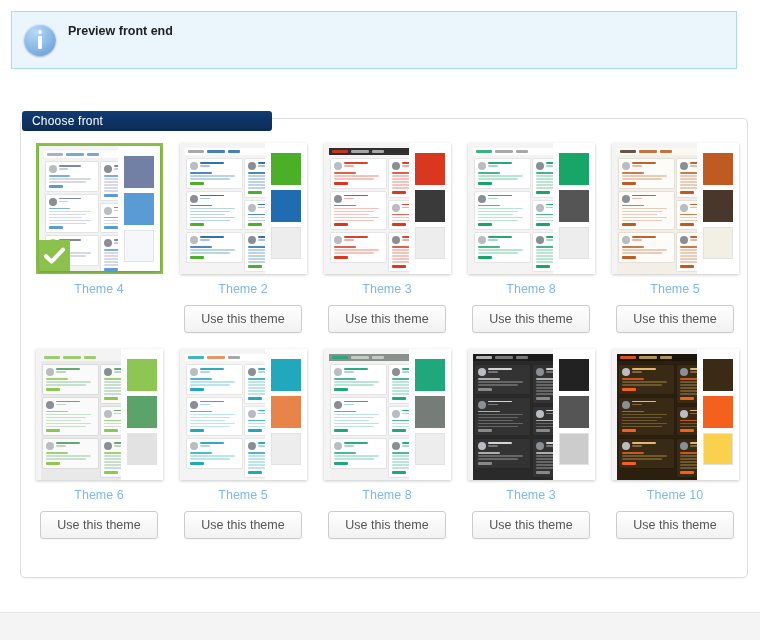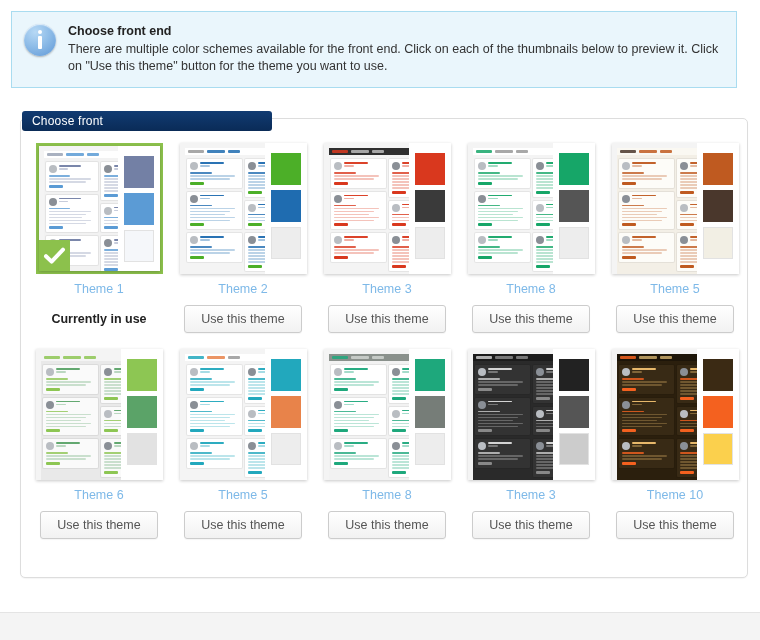--- a/index.html
+++ b/index.html
@@ -304,22 +304,21 @@
     bottom: 0;
     background: #f4f4f4;
   }
 </style>
 </head>
 <body>
 
 <div class="notice">
   <div class="notice-icon"></div>
   <div class="notice-text">
-    <span class="notice-title">Choose front end</span>
-    <span>There are multiple color schemes available for the front end. Click on each of the thumbnails below to preview it. Click on "Use this theme" button for the theme you want to use.</span>
+    <span class="notice-title">Preview front end</span>
   </div>
 </div>
 
 <div class="panel">
   <div class="panel-tab">Choose front</div>
   <div class="grid" id="theme-grid">
       <div class="row">
         <div class="cell">
           <div class="thumb-wrap selected">
             <div class="thumb">
@@ -428,24 +427,21 @@
                 <div class="swatch" style="background: rgb(91, 155, 213);"></div>
                 <div class="swatch pale" style="background: rgb(245, 247, 250);"></div>
               </div>
               <div class="check-badge">
                 <svg width="31" height="31" viewBox="0 0 31 31">
                   <path d="M7 16.2 L12.6 21.6 L24 9.6" fill="none" stroke="#ffffff" stroke-width="4" stroke-linecap="round" stroke-linejoin="round"></path>
                 </svg>
               </div>
             </div>
           </div>
-          <a class="theme-label">Theme 1</a>
-          <div class="action-slot">
-            <span class="in-use">Currently in use</span>
-          </div>
+          <a class="theme-label">Theme 4</a>
         </div>
         <div class="cell">
           <div class="thumb-wrap">
             <div class="thumb">
               <div class="thumb-inner" style="background: rgb(244, 244, 244);">
                 <div class="t-nav" style="background: rgb(255, 255, 255);">
                   <div class="t-nav-item n1" style="background: rgb(153, 153, 153);"></div>
                   <div class="t-nav-item n2" style="background: rgb(31, 108, 176);"></div>
                   <div class="t-nav-item n3" style="background: rgb(31, 108, 176);"></div>
                 </div>

